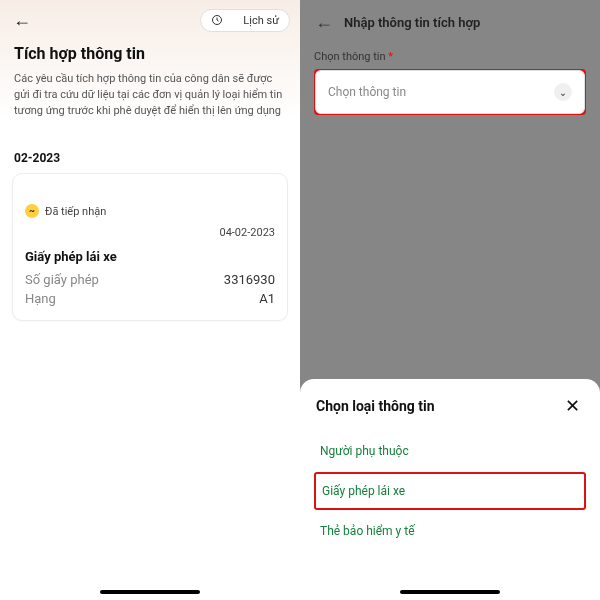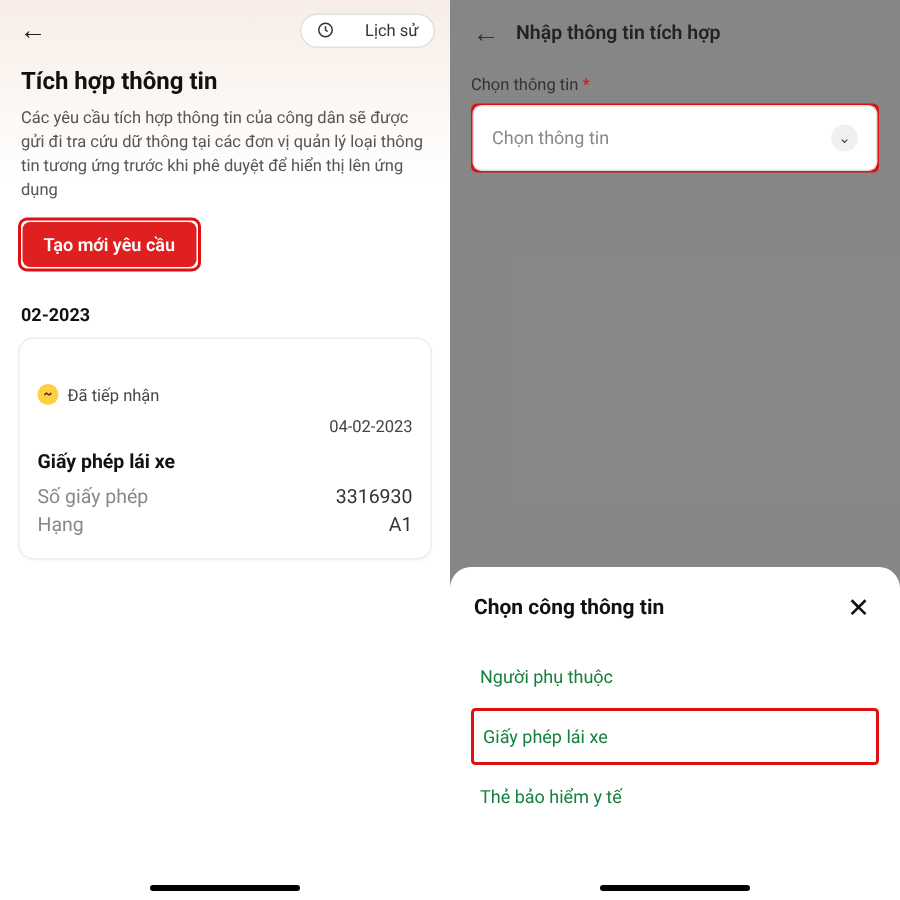--- a/index.html
+++ b/index.html
@@ -61,24 +61,21 @@
     </button>
     <button class="history-btn">
       <svg viewBox="0 0 24 24" fill="none" stroke="#333" stroke-width="2">
           <circle cx="12" cy="12" r="9"></circle>
           <path d="M12 7v5l3 2"></path>
         </svg>
       <span>Lịch sử</span>
     </button>
   </div>
   <div class="title">Tích hợp thông tin</div>
-  <div class="desc">Các yêu cầu tích hợp thông tin của công dân sẽ được gửi đi tra cứu dữ thông tại các đơn vị quản lý loại thông tin tương ứng trước khi phê duyệt để hiển thị lên ứng dụng</div>
-  <div class="primary-btn-wrap">
-    <button class="primary-btn">Tạo mới yêu cầu</button>
-  </div>
+  <div class="desc">Các yêu cầu tích hợp thông tin của công dân sẽ được gửi đi tra cứu dữ liệu tại các đơn vị quản lý loại hiểm tin tương ứng trước khi phê duyệt để hiển thị lên ứng dụng</div>
   <div class="month-label">02-2023</div>
   <div class="card">
     <div class="card-top">
       <span class="status-icon">~</span>
       <span class="status-text">Đã tiếp nhận</span>
       <span class="date-text">04-02-2023</span>
     </div>
     <div class="card-title">Giấy phép lái xe</div>
     <div class="card-row">
       <span>Số giấy phép</span>
@@ -108,21 +105,21 @@
         <span>Chọn thông tin</span>
         <span class="chev">⌄</span>
       </div>
     </div>
   </div>
 
   <div class="overlay-dim"></div>
 
   <div class="sheet">
     <div class="sheet-header">
-      <div class="sheet-title">Chọn công thông tin</div>
+      <div class="sheet-title">Chọn loại thông tin</div>
       <button class="close-x">
         <span>✕</span>
       </button>
     </div>
     <div class="option">Người phụ thuộc</div>
     <div class="option option-hl">Giấy phép lái xe</div>
     <div class="option">Thẻ bảo hiểm y tế</div>
   </div>
   <div class="home-ind"></div>
 </div>

